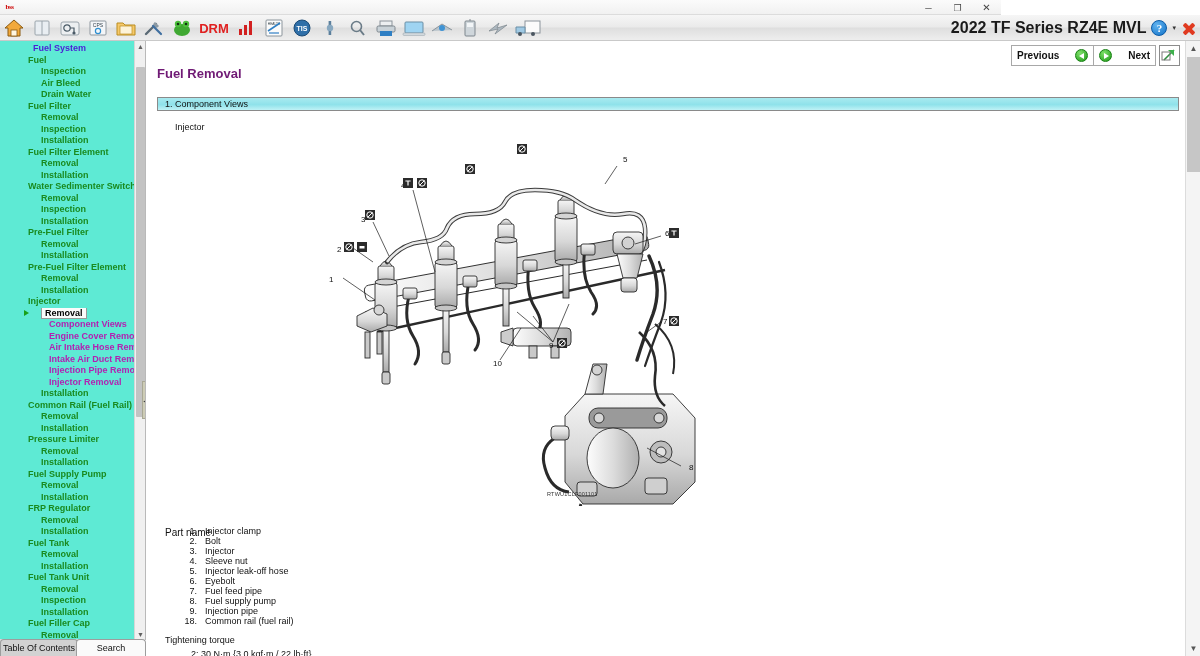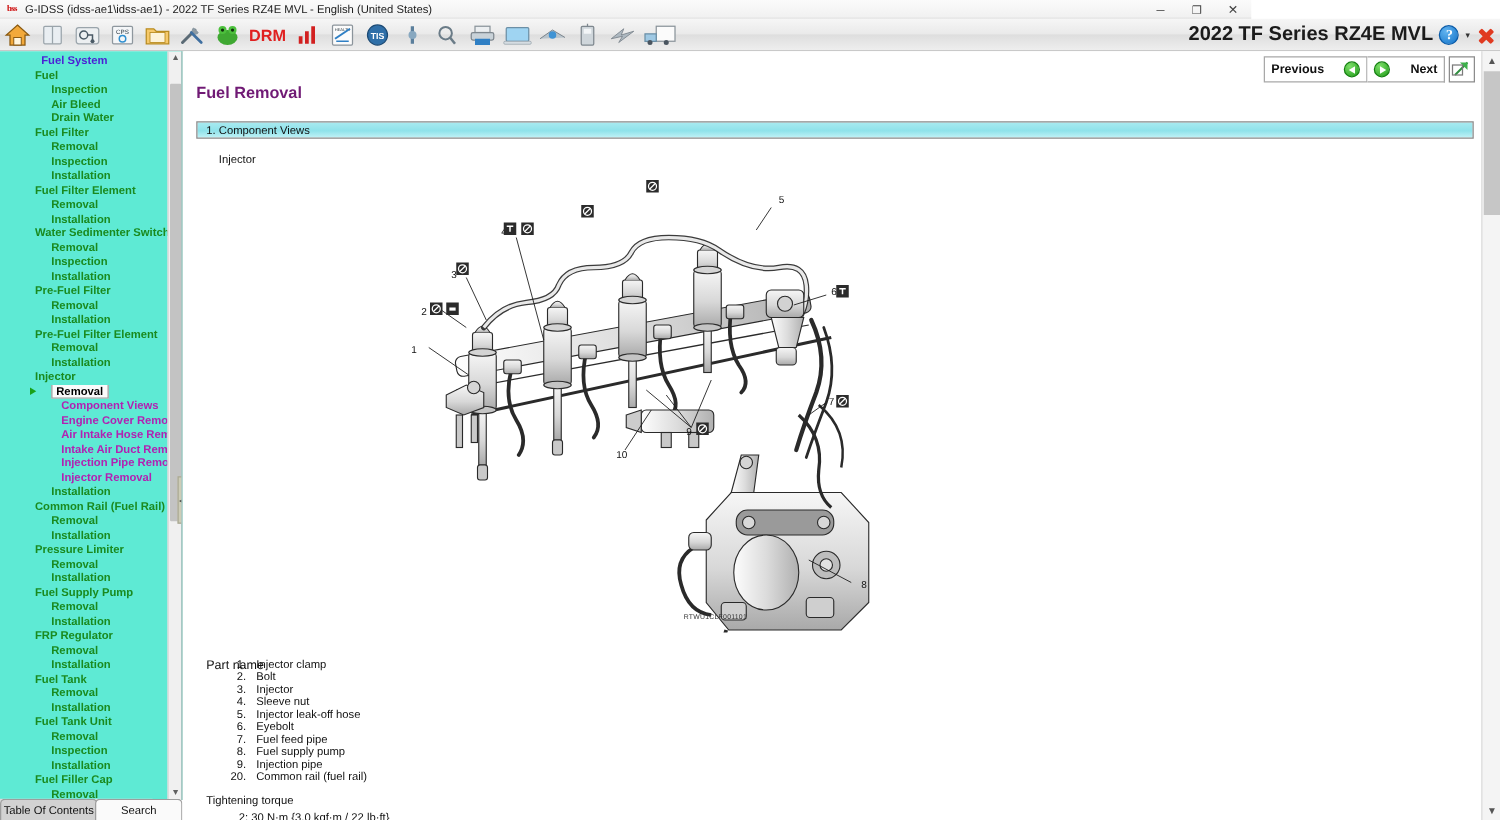--- a/index.html
+++ b/index.html
@@ -203,21 +203,20 @@
     background: #c6c6c6;
   }
 </style>
 </head>
 <body>
 
 <div id="app">
 
   <div class="titlebar">
     <div class="tb-appicon">bss</div>
-    <div class="tb-title">G-IDSS (idss-ae1\idss-ae1) - 2022 TF Series RZ4E MVL - English (United States)</div>
     <div class="winbtns">
       <div class="winbtn">─</div>
       <div class="winbtn">❐</div>
       <div class="winbtn close">✕</div>
     </div>
   </div>
 
   <div class="toolbar">
 
     <div class="tbtn">
@@ -717,21 +716,21 @@
         </div>
         <div class="prow">
           <span class="n">8.</span>
           <span>Fuel supply pump</span>
         </div>
         <div class="prow">
           <span class="n">9.</span>
           <span>Injection pipe</span>
         </div>
         <div class="prow">
-          <span class="n">20.</span>
+          <span class="n">18.</span>
           <span>Common rail (fuel rail)</span>
         </div>
       </div>
 
     <div class="torque-h">Tightening torque</div>
     <div class="torque-v">2: 30 N·m {3.0 kgf·m / 22 lb·ft}</div>
   </div>
 
   <div class="cscroll">
     <div class="cs-arrow">▲</div>

